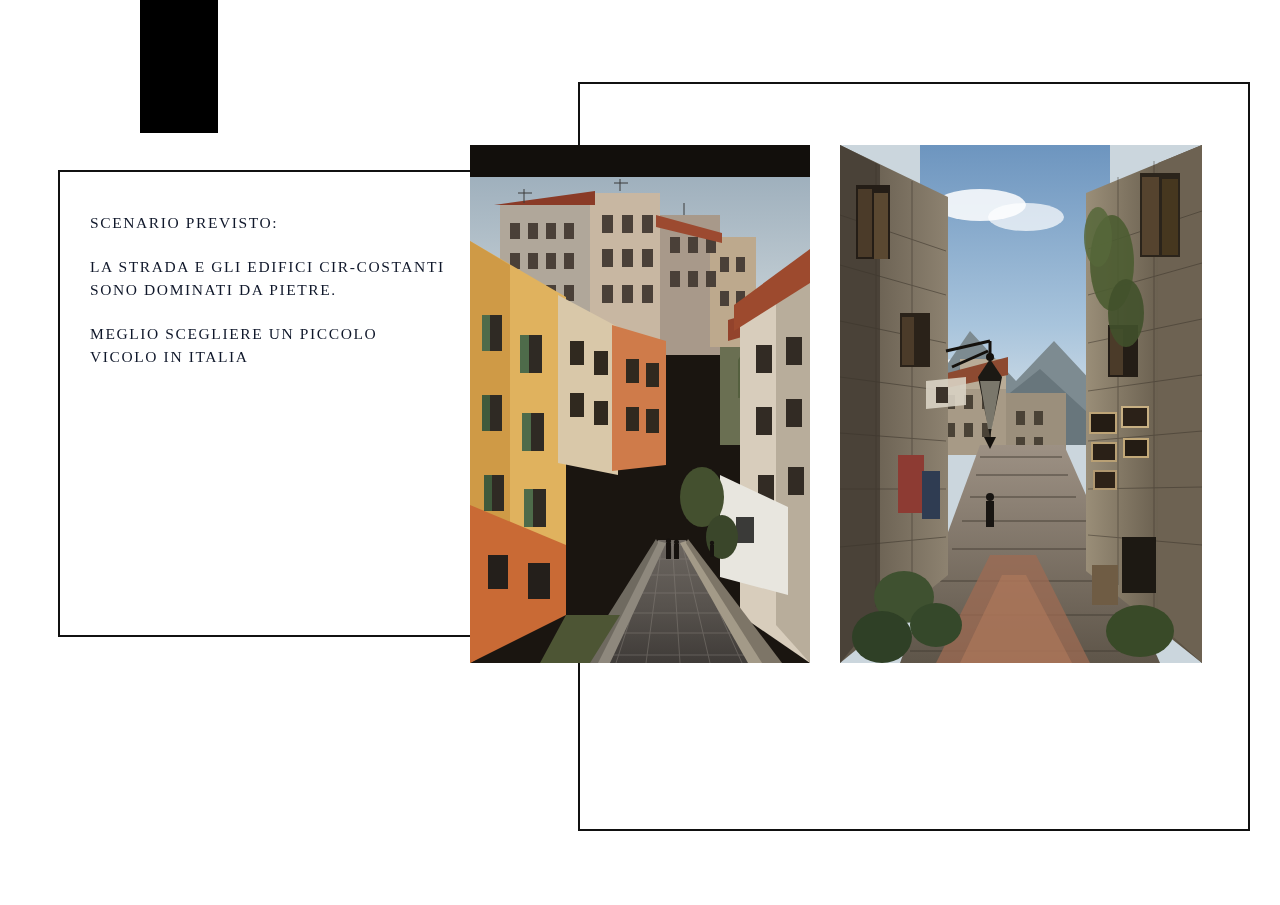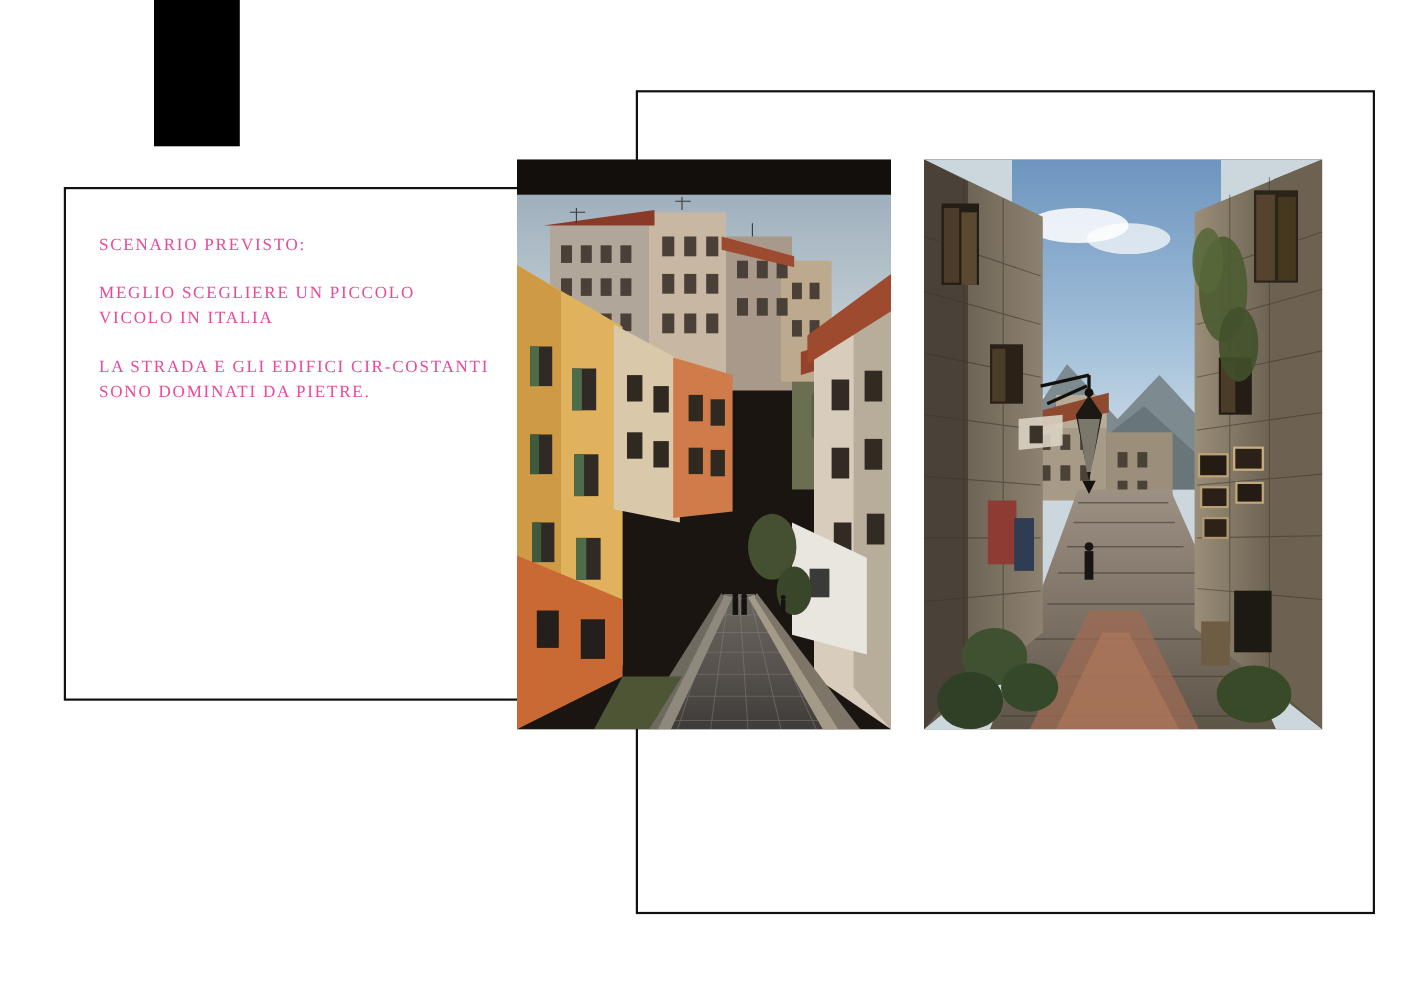--- a/index.html
+++ b/index.html
@@ -45,21 +45,21 @@
     width: 668px;
     height: 745px;
   }
 
   
   .text-block {
     position: absolute;
     left: 90px;
     top: 212px;
     width: 360px;
-    color: #ec4899;
+    color: #0f172a;
     font-family: "Liberation Serif", serif;
     font-size: 15.5px;
     letter-spacing: 1.6px;
     line-height: 1.45;
   }
   .text-block p {
     margin: 0 0 22px 0;
     text-transform: uppercase;
   }
   .text-block p:last-child { margin-bottom: 0; }
@@ -89,22 +89,22 @@
 <body>
 
 <div id="page">
 
   <div class="black-block"></div>
   <div class="frame frame-left"></div>
   <div class="frame frame-right"></div>
 
   <div class="text-block">
     <p>SCENARIO PREVISTO:</p>
+    <p>LA STRADA E GLI EDIFICI CIR-COSTANTI SONO DOMINATI DA PIETRE.</p>
     <p>MEGLIO SCEGLIERE UN PICCOLO VICOLO IN ITALIA</p>
-    <p>LA STRADA E GLI EDIFICI CIR-COSTANTI SONO DOMINATI DA PIETRE.</p>
   </div>
 
   <div class="photo photo-1">
     <svg viewBox="0 0 340 518" preserveAspectRatio="none">
       <defs>
         <linearGradient id="sky1" x1="0" y1="0" x2="0" y2="1">
           <stop offset="0%" stop-color="#9fb0bd"></stop>
           <stop offset="100%" stop-color="#cfd8dc"></stop>
         </linearGradient>
         <linearGradient id="road1" x1="0" y1="0" x2="0" y2="1">

